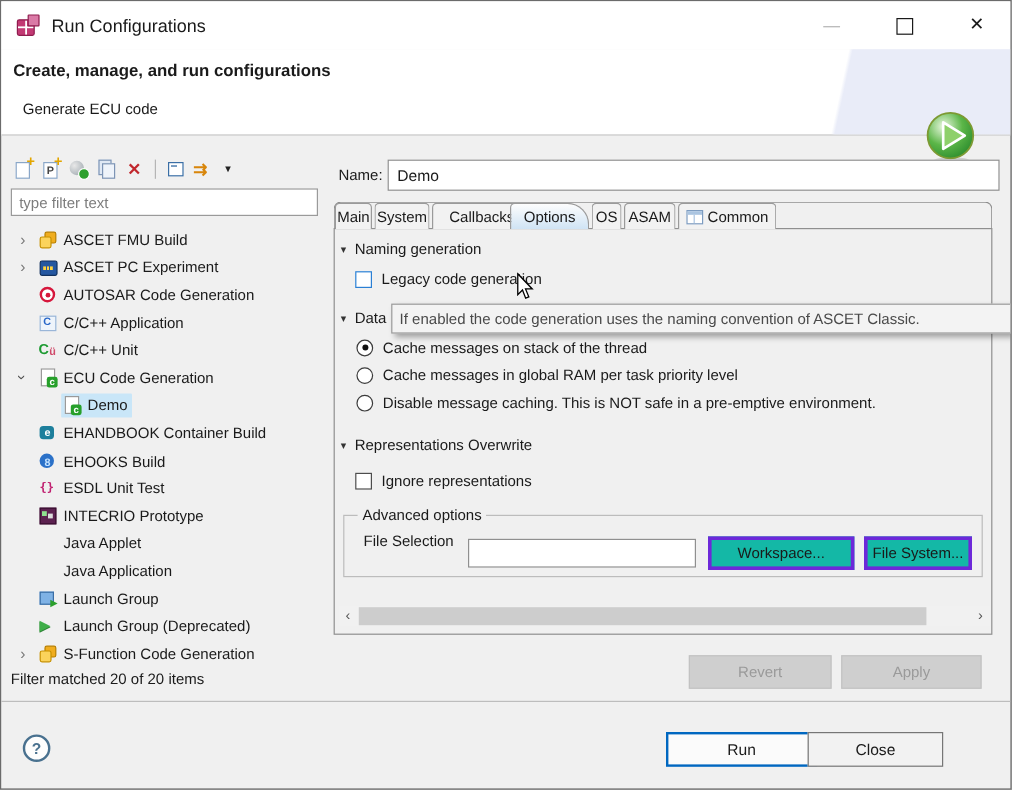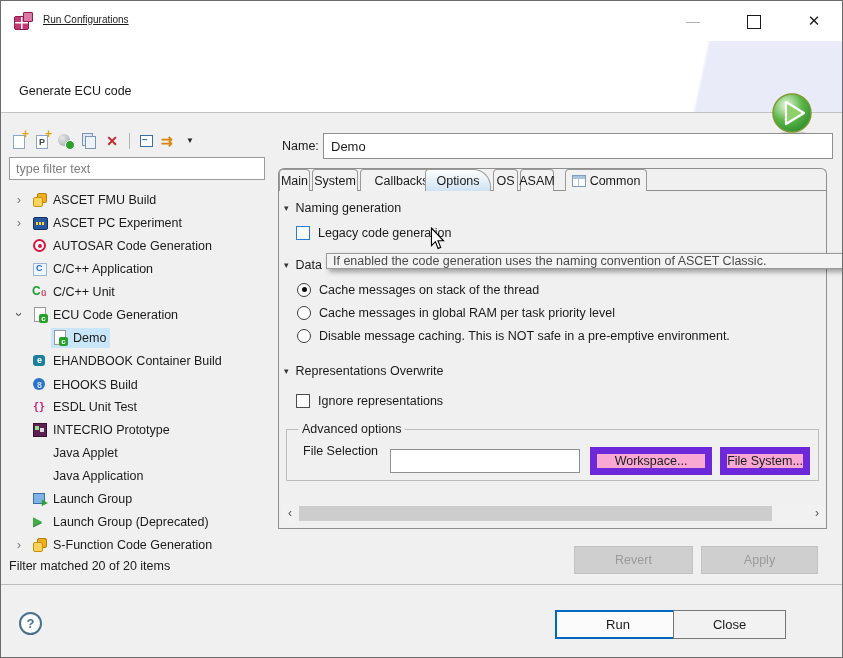--- a/index.html
+++ b/index.html
@@ -12,21 +12,21 @@
   }
   
   .titlebar{position:absolute;left:0;top:0;right:0;height:40px;background:#fff;}
   .app-ico{position:absolute;left:13px;top:11px;width:18px;height:17px;}
   .app-ico::before{content:"";position:absolute;left:0;top:4px;width:13px;height:12px;
     background:linear-gradient(#fff,#fff) 6px 0/1.5px 100% no-repeat,
                linear-gradient(#fff,#fff) 0 5px/100% 1.5px no-repeat,#c23a74;
     border:1px solid #8f1c4e;border-radius:2px;}
   .app-ico::after{content:"";position:absolute;left:9px;top:0;width:8px;height:8px;
     background:#da7aa6;border:1px solid #8f1c4e;border-radius:1px;}
-  .win-title{position:absolute;left:42px;top:13px;font-size:10px;text-decoration:underline;}
+  .win-title{position:absolute;left:42px;top:13px;font-size:15px;}
   .wc{position:absolute;top:0;width:46px;height:40px;text-align:center;line-height:40px;cursor:default;}
   .wc-min{left:669px;color:#b0b0b0;font-size:14px;}
   .wc-max{left:730px;}
   .wc-max::before{content:"";display:inline-block;width:12px;height:12px;border:1.4px solid #1a1a1a;vertical-align:middle;}
   .wc-close{left:790px;font-size:15px;color:#1a1a1a;}
   
   .header{position:absolute;left:0;top:40px;right:0;height:72px;background:#fff;border-bottom:1px solid #c3c3c3;}
   .header .deco{position:absolute;right:0;top:0;width:310px;height:71px;
     background:linear-gradient(102deg,rgba(233,236,248,0) 54%,#e9ecf8 55%);}
   .h-title{position:absolute;left:10px;top:9px;font-size:14px;font-weight:bold;}
@@ -102,33 +102,33 @@
   .cb.hovered{border:1px solid #2a7fd4;}
   .radio{width:14px;height:14px;border:1px solid #3c3c3c;border-radius:50%;background:#fff;position:relative;flex:none;}
   .radio.sel::after{content:"";position:absolute;left:3.5px;top:3.5px;width:5px;height:5px;border-radius:50%;background:#111;}
   .radio-col{position:absolute;left:296px;top:277px;display:flex;flex-direction:column;}
   .radio-col .opt-row{position:static;height:23px;}
   .group{position:absolute;left:285px;top:428px;width:533px;height:52px;border:1px solid #bcbcbc;}
   .group-legend{position:absolute;left:297px;top:421px;background:#f0f0f0;padding:0 4px;}
   .file-label{position:absolute;left:16px;top:14px;}
   .file-input{position:absolute;left:103px;top:19px;width:190px;height:24px;border:1px solid #8f8f8f;background:#fff;
     font-family:"Liberation Sans",sans-serif;font-size:12.5px;padding:0 5px;}
-  .btn{display:flex;align-items:center;justify-content:center;background:#f9a8d4;border:7px solid #6d28d9;
+  .btn{display:flex;align-items:center;justify-content:center;background:#14b8a6;border:3px solid #6d28d9;
     font-family:"Liberation Sans",sans-serif;font-size:12.5px;color:#1a1a1a;cursor:default;}
   .ws-btn{position:absolute;left:303px;top:17px;width:122px;height:28px;}
   .fs-btn{position:absolute;left:433px;top:17px;width:90px;height:28px;}
   .hscroll{position:absolute;left:281px;top:504px;width:543px;height:17px;background:#f1f1f1;}
   .hs-arrow{position:absolute;top:0;width:16px;height:17px;text-align:center;line-height:16px;font-size:12px;color:#555;}
   .hs-left{left:0;}
   .hs-right{right:0;}
   .hs-thumb{position:absolute;left:17px;top:1px;width:473px;height:15px;background:#cdcdcd;}
   .revert-btn{position:absolute;left:573px;top:545px;width:119px;height:28px;background:#cfcfcf;border:1px solid #c2c2c2;color:#9a9a9a;}
   .apply-btn{position:absolute;left:700px;top:545px;width:117px;height:28px;background:#cfcfcf;border:1px solid #c2c2c2;color:#9a9a9a;}
   
-  .tooltip{position:absolute;left:325px;top:252px;right:-1px;height:16px;background:#f3f3f3;border:1px solid #9a9a9a;
+  .tooltip{position:absolute;left:325px;top:252px;right:-1px;height:25px;background:#f3f3f3;border:1px solid #9a9a9a;
     box-shadow:3px 3px 5px rgba(0,0,0,0.35);color:#4a4a4a;display:flex;align-items:center;padding:0 6px;
     white-space:nowrap;overflow:hidden;z-index:6;}
   .cursor{position:absolute;left:429px;top:226px;z-index:8;}
   
   .sep-line{position:absolute;left:0;top:583px;width:100%;height:1px;background:#bdbdbd;}
   .help-btn{position:absolute;left:18px;top:611px;width:23px;height:23px;border:2px solid #49718f;border-radius:50%;
     color:#49718f;font-weight:bold;font-size:13px;text-align:center;line-height:20px;background:#fdfdfd;}
   .run-btn{position:absolute;left:554px;top:609px;width:126px;height:29px;border:2px solid #0067c0;background:#fbfbfb;font-size:13px;}
   .close-btn{position:absolute;left:672px;top:609px;width:113px;height:29px;border:1px solid #767676;background:#f2f2f2;font-size:13px;}
 </style>
@@ -140,20 +140,21 @@
   <div class="titlebar">
     <span class="app-ico"></span>
     <span class="win-title">Run Configurations</span>
     <span class="wc wc-min">—</span>
     <span class="wc wc-max"></span>
     <span class="wc wc-close">✕</span>
   </div>
 
   <div class="header">
     <div class="deco"></div>
+    <div class="h-title">Create, manage, and run configurations</div>
     <div class="h-sub">Generate ECU code</div>
     <svg class="run-badge" width="44" height="46" viewBox="0 0 44 46">
       <defs>
         <radialGradient id="gg" cx="35%" cy="30%" r="75%">
           <stop offset="0%" stop-color="#eaf8e0"></stop>
             <stop offset="55%" stop-color="#5cb648"></stop>
             <stop offset="100%" stop-color="#2f8f2f"></stop>
         </radialGradient>
       </defs>
       <ellipse cx="22" cy="42" rx="15" ry="3" fill="rgba(0,0,0,0.14)"></ellipse>
@@ -303,21 +304,21 @@
       </div>
       <div class="tab" style="left: 359px; width: 83px;">
         <span>Callbacks</span>
       </div>
       <div class="tab selected" style="left: 424px; width: 66px;">
         <span>Options</span>
       </div>
       <div class="tab" style="left: 492px; width: 25px;">
         <span>OS</span>
       </div>
-      <div class="tab" style="left: 519px; width: 34px;">
+      <div class="tab" style="left: 519px; width: 43px;">
         <span>ASAM</span>
       </div>
       <div class="tab" style="left: 564px; width: 82px;">
         <span class="tab-ico"></span>
         <span>Common</span>
       </div>
     </div>
 
   <div class="section" style="left:283px;top:199px;">
     <span class="twistie">▾</span>

